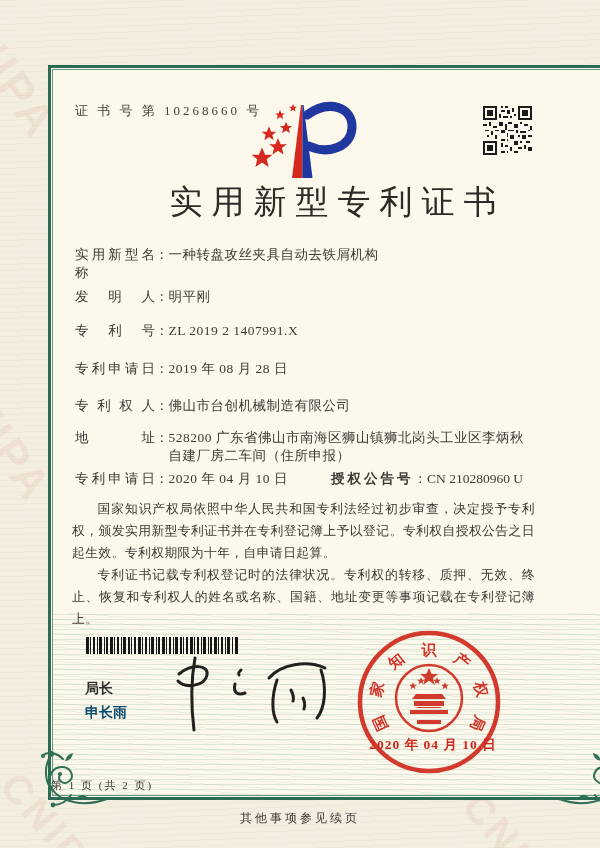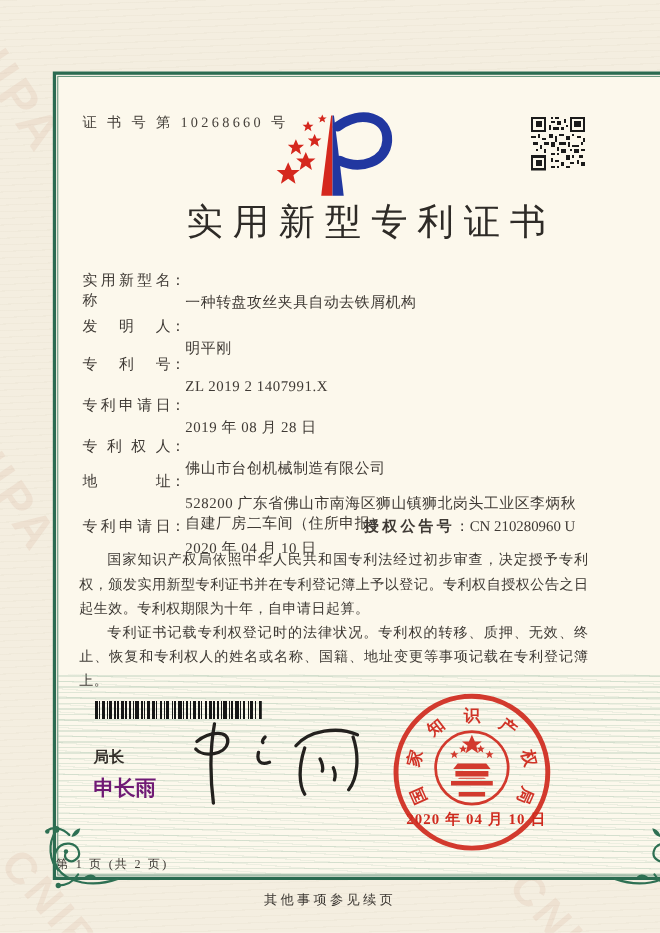--- a/index.html
+++ b/index.html
@@ -37,21 +37,21 @@
   .qr{position:absolute;left:430px;top:38px;width:53px;height:49px;}
   .title{
     position:absolute;left:0;top:112px;width:100%;text-align:center;
     font-size:33px;font-weight:normal;letter-spacing:9px;color:#2e2b27;text-indent:9px;
   }
 
   .fields{position:absolute;left:24px;top:178px;width:458px;}
   .frow{position:absolute;left:0;font-size:13.5px;line-height:1.35;}
   .frow .lbl{display:inline-block;width:80px;text-align:justify;text-align-last:justify;vertical-align:top;}
   .frow .colon{display:inline-block;vertical-align:top;}
-  .frow .val{display:inline-block;vertical-align:top;width:358px;letter-spacing:.5px;margin-top:20px;}
+  .frow .val{display:inline-block;vertical-align:top;width:358px;letter-spacing:.5px;}
   .r-name{top:0;}
   .r-inventor{top:42px;}
   .r-patno{top:76px;}
   .r-appdate{top:114px;}
   .r-patentee{top:151px;}
   .r-address{top:183px;}
   .r-grantdate{top:224px;}
   .grant-no{position:absolute;left:256px;top:224px;font-size:13.5px;}
   .grant-no .lbl2{letter-spacing:3px;font-weight:bold;}
 
@@ -63,21 +63,21 @@
 
   .band{
     position:absolute;left:2px;right:2px;bottom:2px;top:545px;
     background:
       repeating-linear-gradient(0deg, rgba(108,158,128,.20) 0 1px, transparent 1px 5px),
       repeating-linear-gradient(4deg, rgba(108,158,128,.10) 0 1px, transparent 1px 7px);
     pointer-events:none;
   }
   .barcode{position:absolute;left:35px;top:569px;width:152px;height:17px;}
   .signer-title{position:absolute;left:34px;top:612px;font-size:14px;font-weight:600;color:#34302b;}
-  .signer-name{position:absolute;left:34px;top:636px;font-size:19px;font-weight:600;color:#701a75;font-family:Liberation Mono, monospace;}
+  .signer-name{position:absolute;left:34px;top:636px;font-size:14px;font-weight:600;color:#0c4a6e;font-family:Liberation Mono, monospace;}
   .signature{position:absolute;left:106px;top:580px;width:190px;height:88px;}
   .seal{position:absolute;left:302px;top:556px;width:152px;height:152px;}
   .seal-date{
     position:absolute;left:308px;top:668px;width:148px;text-align:center;
     font-size:13.5px;font-weight:bold;color:#cf291d;letter-spacing:1px;z-index:5;
   }
   .footer-page{position:absolute;left:0;top:710px;width:100%;text-align:left;font-size:11px;letter-spacing:2px;color:#3c3833;}
   .corner{position:absolute;width:72px;height:64px;z-index:4;}
   .corner-bl{left:-14px;bottom:-12px;}
   .corner-br{right:-14px;bottom:-12px;transform:scaleX(-1);}

